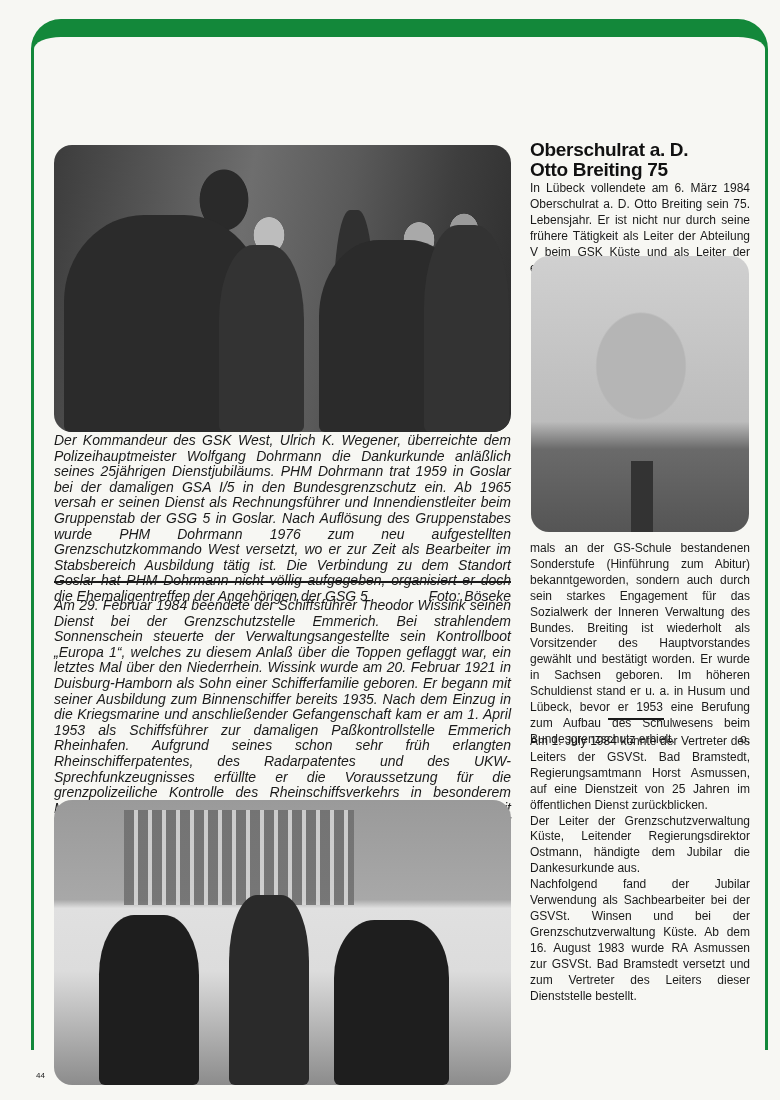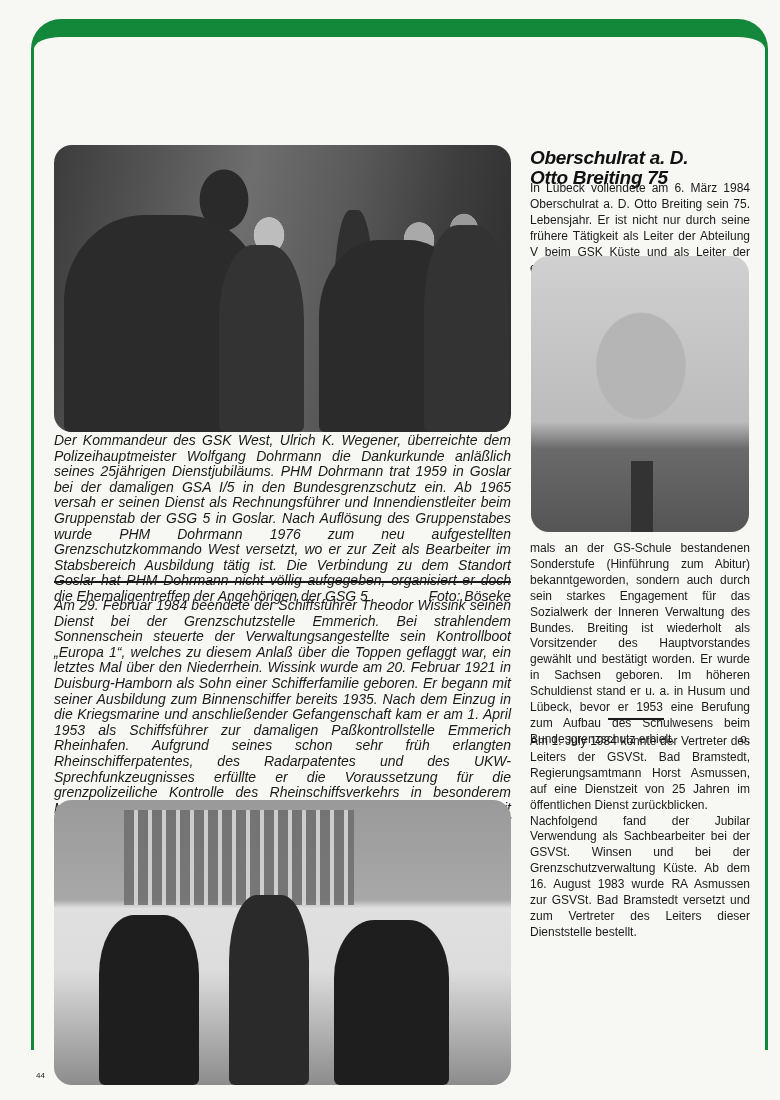--- a/index.html
+++ b/index.html
@@ -46,23 +46,22 @@
   .caption {
     position:absolute; font-style:italic; font-size:14px; line-height:15.6px;
     text-align:justify; margin:0;
   }
   .caption1 { left:54px; top:433px; width:457px; }
   .caption2 { left:54px; top:598px; width:457px; }
   .rule { position:absolute; left:54px; top:581px; width:457px; height:1.5px; background:#1a1a1a; }
 
   .title {
     position:absolute; left:530px; top:140px; width:230px;
-    font-weight:bold; font-style:italic; font-size:19px; line-height:20px; color:#111;
+    font-weight:bold; font-size:19px; line-height:20px; color:#111;
     letter-spacing:-0.3px;
-    margin-top:8px;
   }
   .col { position:absolute; font-size:12px; line-height:15.9px; text-align:justify; margin:0; }
   .col1 { left:530px; top:181px; width:220px; }
   .col2 { left:530px; top:541px; width:220px; }
   .col3 { left:530px; top:734px; width:220px; }
   .short-rule { position:absolute; left:608px; top:718px; width:56px; height:1.5px; background:#1a1a1a; }
   .col p { margin:0; }
   .sig { float:right; }
 </style>
 </head>
@@ -114,17 +113,18 @@
 
 <p class="col col2">
   <span>mals an der GS-Schule bestandenen Sonderstufe (Hinführung zum Abitur) bekanntgeworden, sondern auch durch sein starkes Engagement für das Sozialwerk der Inneren Verwaltung des Bundes. Breiting ist wiederholt als Vorsitzender des Hauptvorstandes gewählt und bestätigt worden. Er wurde in Sachsen geboren. Im höheren Schuldienst stand er u. a. in Husum und Lübeck, bevor er 1953 eine Berufung zum Aufbau des Schulwesens beim Bundesgrenzschutz erhielt.</span>
   <span class="sig">o.</span>
 </p>
 
 <div class="short-rule"></div>
 
 <div class="col col3">
   <p>Am 1. July 1984 konnte der Vertreter des Leiters der GSVSt. Bad Bramstedt, Regierungsamtmann Horst Asmussen, auf eine Dienstzeit von 25 Jahren im öffentlichen Dienst zurückblicken.</p>
+  <p>Der Leiter der Grenzschutzverwaltung Küste, Leitender Regierungsdirektor Ostmann, händigte dem Jubilar die Dankesurkunde aus.</p>
   <p>
     <span>Nachfolgend fand der Jubilar Verwendung als Sachbearbeiter bei der GSVSt. Winsen und bei der Grenzschutzverwaltung Küste. Ab dem 16. August 1983 wurde RA Asmussen zur GSVSt. Bad Bramstedt versetzt und zum Vertreter des Leiters dieser Dienststelle bestellt.</span>
     
   </p>
 </div>
 
 </body></html>

